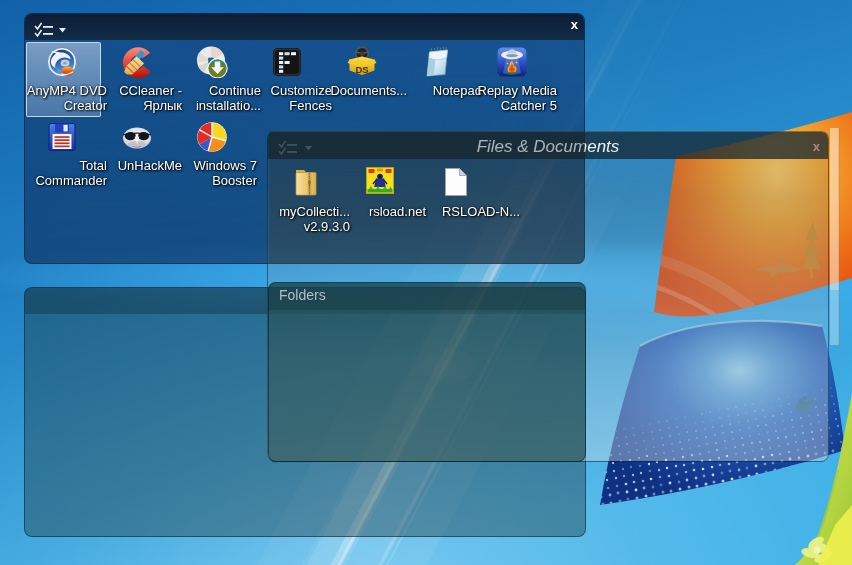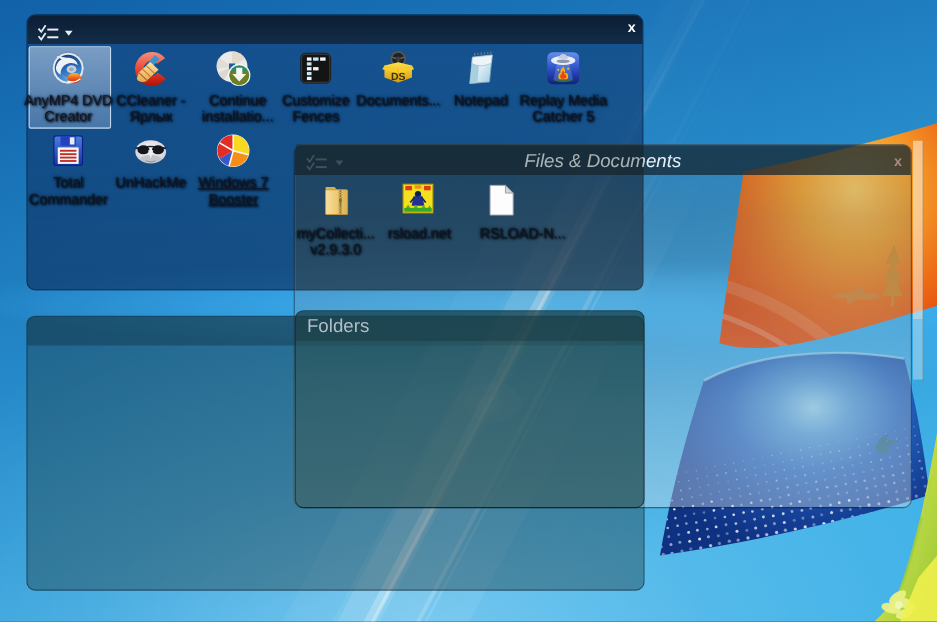--- a/index.html
+++ b/index.html
@@ -1,20 +1,20 @@
 <!DOCTYPE html>
 <html><head><meta charset="utf-8">
 <style>
 html,body{margin:0;padding:0;}
 body{width:852px;height:565px;overflow:hidden;position:relative;font-family:"Liberation Sans",sans-serif;background:#2e8ac8;}
 .abs{position:absolute;}
 .fence{position:absolute;border-radius:8px;border:1px solid rgba(0,10,20,0.45);box-sizing:border-box;}
 .tbar{position:absolute;left:0;top:0;right:0;height:26px;border-radius:7px 7px 0 0;}
 .ttext{position:absolute;width:100%;text-align:center;top:3px;font-size:17px;color:#f2f6fa;}
-.lbl{position:absolute;color:#0f172a;font-size:13px;line-height:15px;text-align:center;text-shadow:1px 1px 2px #000,0 0 3px rgba(0,0,0,0.9);}
+.lbl{position:absolute;color:#ffffff;font-size:13px;line-height:15px;text-align:right;text-shadow:1px 1px 2px #000,0 0 3px rgba(0,0,0,0.9);}
 .icon{position:absolute;text-align:center;}
 </style></head>
 <body>
 <svg class="abs" style="left:0;top:0" width="852" height="565" viewBox="0 0 852 565">
 <defs>
 <linearGradient id="sky" x1="0" y1="0" x2="0.45" y2="1">
  <stop offset="0" stop-color="#1161a8"></stop>
  <stop offset="0.38" stop-color="#1f7ec0"></stop>
  <stop offset="0.72" stop-color="#2f9ad6"></stop>
  <stop offset="1" stop-color="#41b2e8"></stop>
@@ -497,21 +497,21 @@
   <rect x="9" y="11" width="10" height="1.8" fill="#cfe0ea"></rect>
   <path d="M27,6 l7,0 -3.5,4.5 Z" fill="#cfe0ea"></path>
  </svg>
  <div class="abs" style="right:8px;top:7px;color:#e2aab0;opacity:0.65;font-size:13px;font-weight:bold;">x</div>
 </div>
 
 <div class="abs" id="fBp" style="left:269px;top:131px;width:316px;height:133px;background:rgba(28,36,26,0.3);border-radius:0 0 7px 0;"></div>
 
 <div class="fence" id="fE" style="left:268px;top:282px;width:318px;height:180px;background:rgba(12,58,60,0.54);">
  <div class="tbar" style="background:rgba(10,26,34,0.22);height:27px;"></div>
- <div class="abs" style="left:10px;top:4px;font-size:17px;color:#b2bfc7;">Folders</div>
+ <div class="abs" style="left:10px;top:4px;font-size:14px;color:#b2bfc7;">Folders</div>
 </div>
 
 <div id="icons">
 <div class="icon" style="left:46px;top:46px;"><svg width="32" height="32" viewBox="0 0 32 32">
 <defs>
           <linearGradient id="gAny" x1="0" y1="0" x2="0.3" y2="1">
 <stop offset="0" stop-color="#16386e"></stop>
             <stop offset="0.55" stop-color="#2a64b0"></stop>
             <stop offset="1" stop-color="#4e9ade"></stop>
           </linearGradient>
@@ -671,21 +671,21 @@
 <div class="icon" style="left:196px;top:121px;"><svg width="32" height="32" viewBox="0 0 32 32">
 <circle cx="16" cy="16" r="14.8" fill="#f2f2f2"></circle>
         <g transform="translate(16,16) scale(1.1) translate(-16,-16)">
           <path d="M16,16 L16.0,3.0 A13,13 0 0 1 28.6,19.4 Z" fill="#f8d820"></path>
           <path d="M16,16 L28.6,19.4 A13,13 0 0 1 12.6,28.6 Z" fill="#f88d18"></path>
           <path d="M16,16 L12.6,28.6 A13,13 0 0 1 4.7,22.5 Z" fill="#3a58c8"></path>
           <path d="M16,16 L4.7,22.5 A13,13 0 0 1 16.0,3.0 Z" fill="#e22c24"></path>
           <path d="M16,16 L16,3 M16,16 L28.6,19.4 M16,16 L12.6,28.6 M16,16 L4.7,9.5" stroke="#f8f8f8" stroke-width="1.3"></path>
         </g>
 </svg></div>
-<div class="lbl" style="left:167px;top:158px;width:90px;text-decoration:underline;">Windows 7<br>Booster</div>
+<div class="lbl" style="left:167px;top:158px;width:90px;">Windows 7<br>Booster</div>
 <div class="icon" style="left:290px;top:164px;"><svg width="32" height="34" viewBox="0 0 32 34">
 <defs>
           <linearGradient id="gFo" x1="0" y1="0" x2="1" y2="0">
 <stop offset="0" stop-color="#f6e0a4"></stop>
             <stop offset="0.5" stop-color="#eeca70"></stop>
             <stop offset="1" stop-color="#dcb050"></stop>
           </linearGradient>
         </defs>
 <path d="M6,6 h8 l3,3 h9 v22 h-20 Z" fill="#d8ae50"></path>
 <rect x="6" y="8.5" width="20" height="22.5" rx="1" fill="url(#gFo)" stroke="#bb9440" stroke-width="0.8"></rect>

